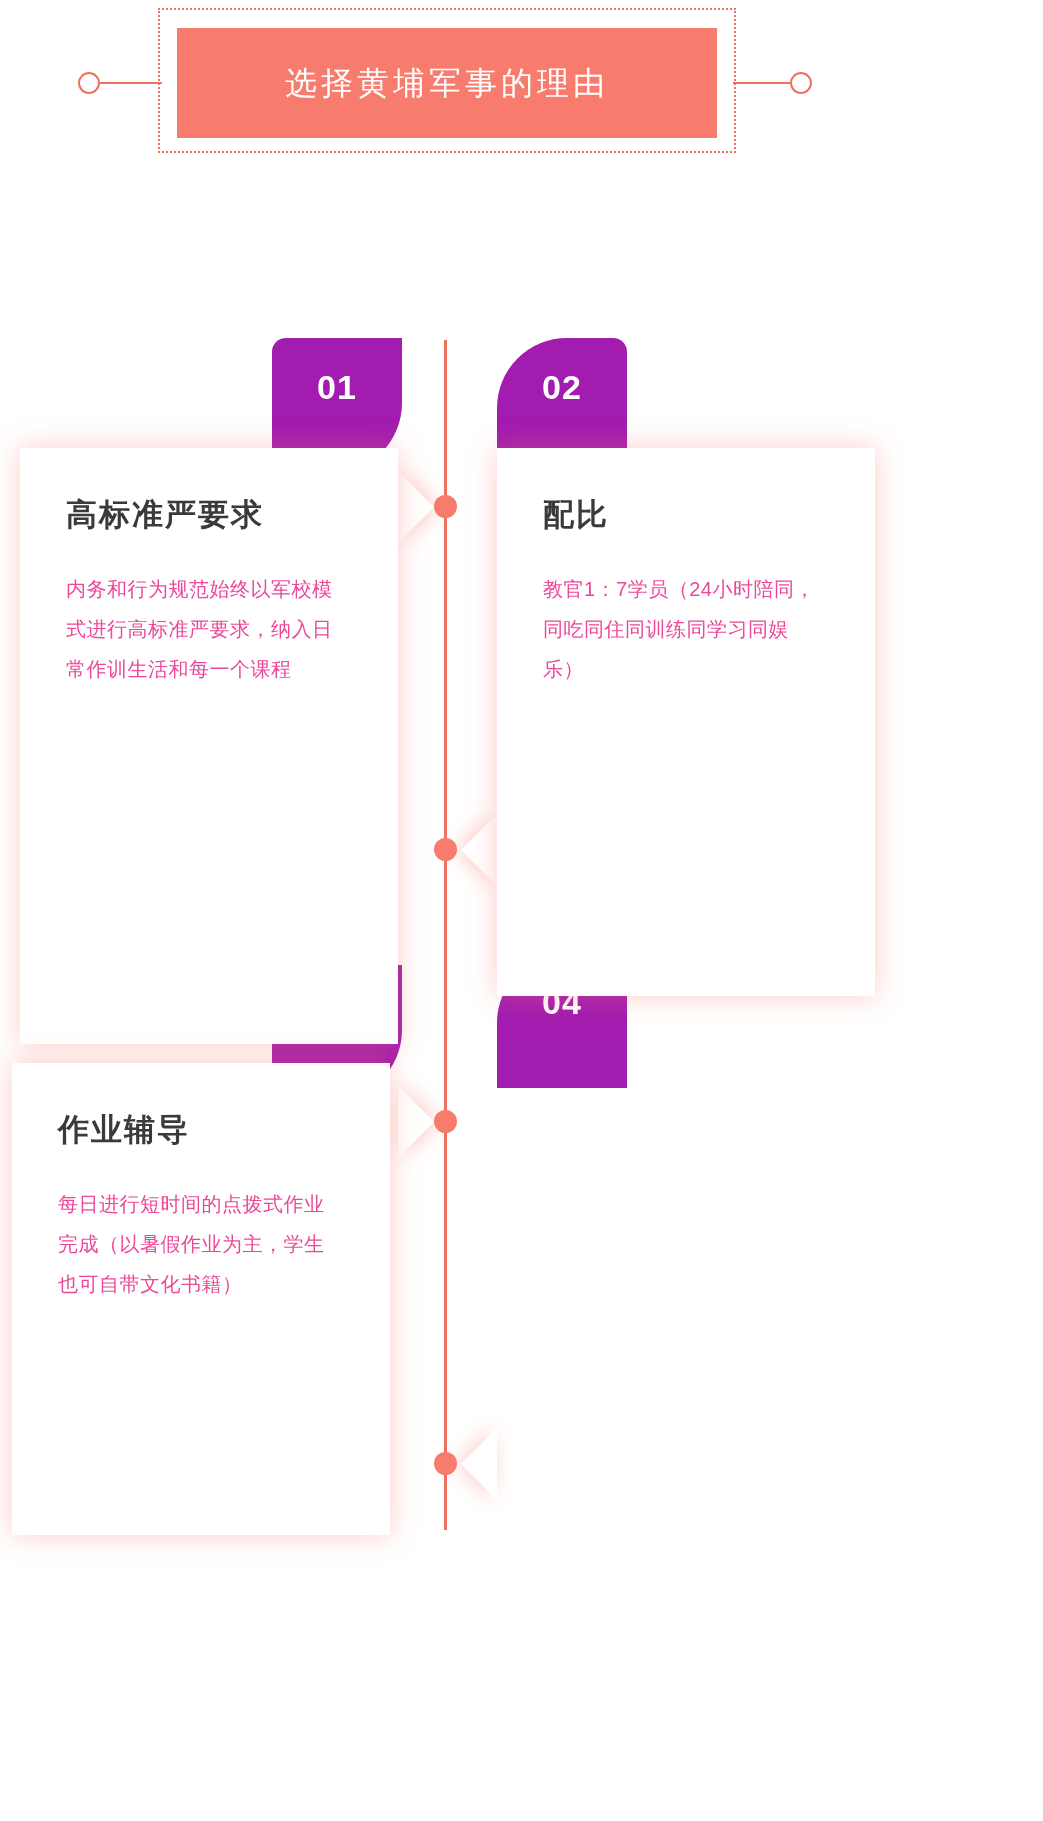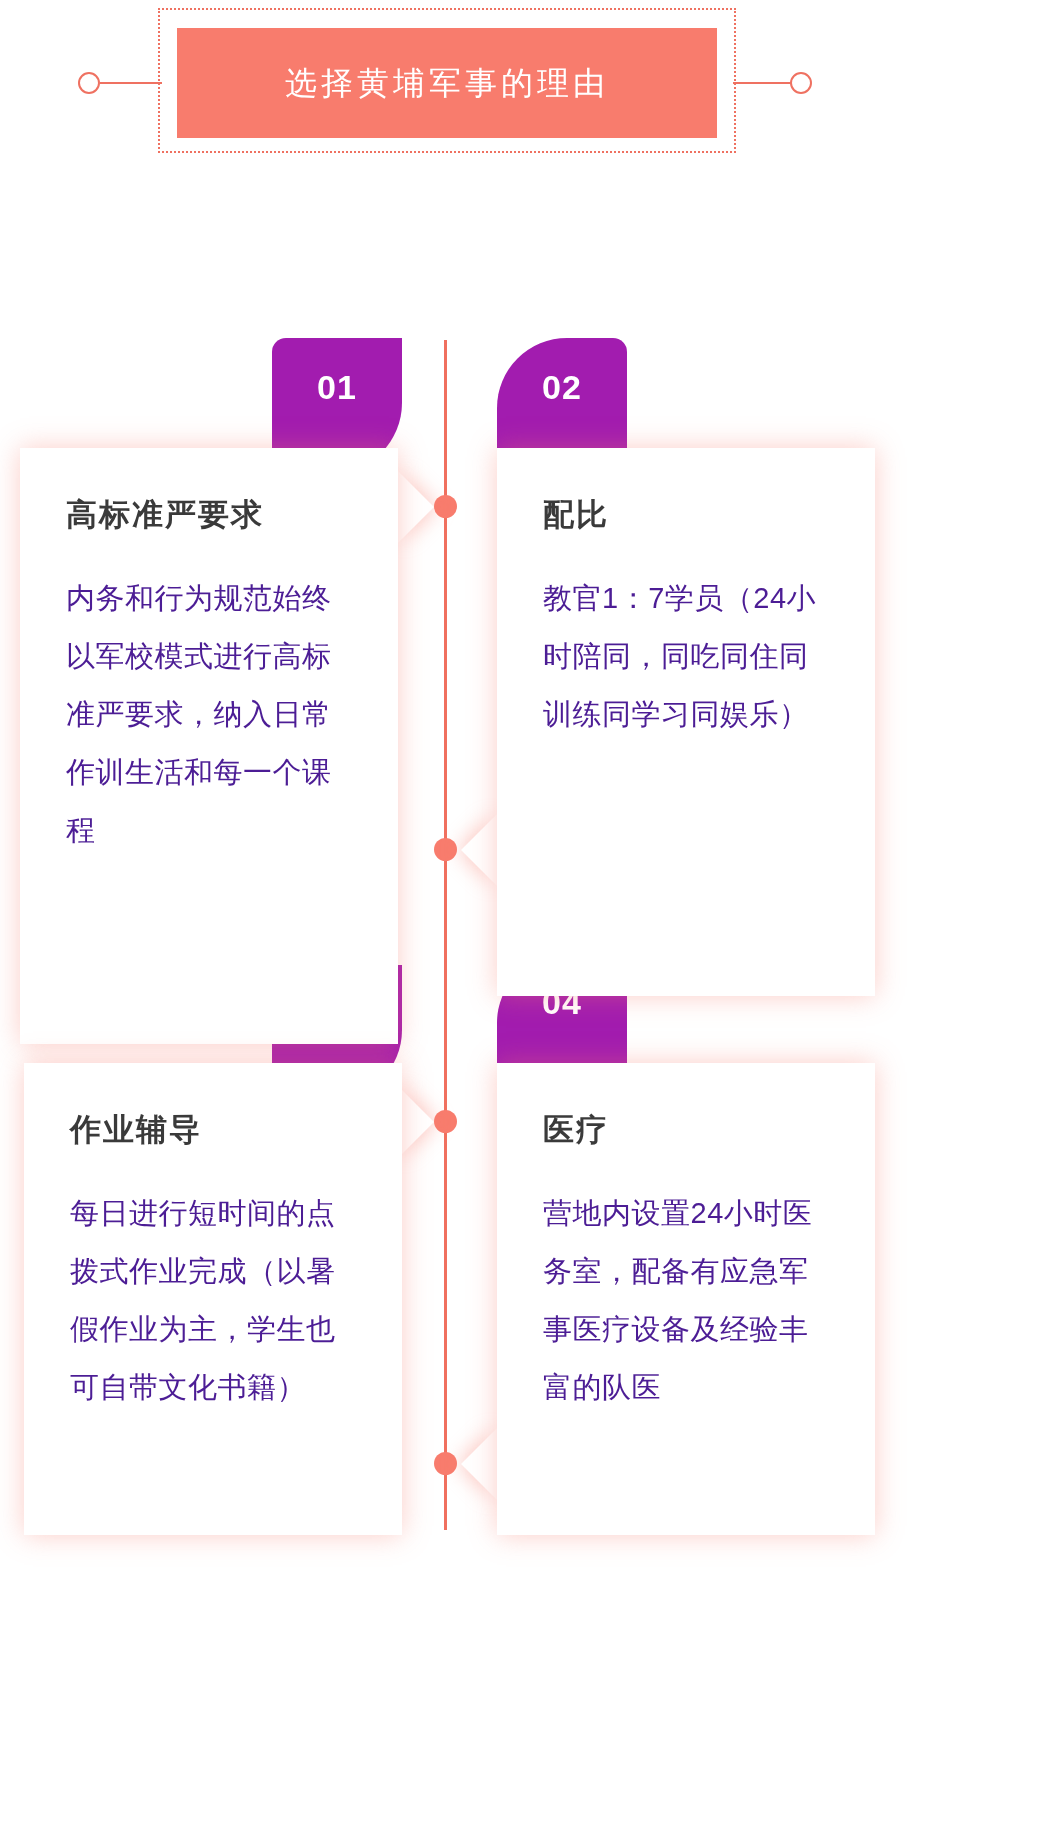--- a/index.html
+++ b/index.html
@@ -124,21 +124,21 @@
   
   .card {
     position: absolute;
     background: #ffffff;
     box-shadow: 0 0 26px rgba(248,124,109,0.38);
     z-index: 6;
     padding: 48px 46px 40px 46px;
   }
   .card.c1 { left: 20px;  top: 448px;  width: 378px; height: 596px; }
   .card.c2 { left: 497px; top: 448px;  width: 378px; height: 548px; }
-  .card.c3 { left: 24px;  top: 1063px; width: 378px; height: 472px; }
+  .card.c3 { left: 12px;  top: 1063px; width: 378px; height: 472px; }
   .card.c4 { left: 497px; top: 1063px; width: 378px; height: 472px; }
 
   
   .notch {
     position: absolute;
     width: 0; height: 0;
     z-index: 5;
   }
   
   .notch-right {
@@ -161,22 +161,22 @@
 
   .card-title {
     font-size: 31px;
     font-weight: bold;
     color: #3a3a3a;
     letter-spacing: 2px;
     line-height: 1.2;
     margin-bottom: 36px;
   }
   .card-body {
-    font-size: 29px;
-    color: #4c1d95;
+    font-size: 20px;
+    color: #ec4899;
     line-height: 2.0;
     letter-spacing: 0.5px;
   }
 </style>
 </head>
 <body>
 
 <div id="page">
 
   <div class="header-wrap">
@@ -214,18 +214,14 @@
   <div class="card c2">
     <div class="card-title">配比</div>
     <div class="card-body">教官1：7学员（24小时陪同，同吃同住同训练同学习同娱乐）</div>
   </div>
 
   <div class="card c3">
     <div class="card-title">作业辅导</div>
     <div class="card-body">每日进行短时间的点拨式作业完成（以暑假作业为主，学生也可自带文化书籍）</div>
   </div>
 
-  <div class="card c4">
-    <div class="card-title">医疗</div>
-    <div class="card-body">营地内设置24小时医务室，配备有应急军事医疗设备及经验丰富的队医</div>
-  </div>
 
 </div>
 
 </body></html>

